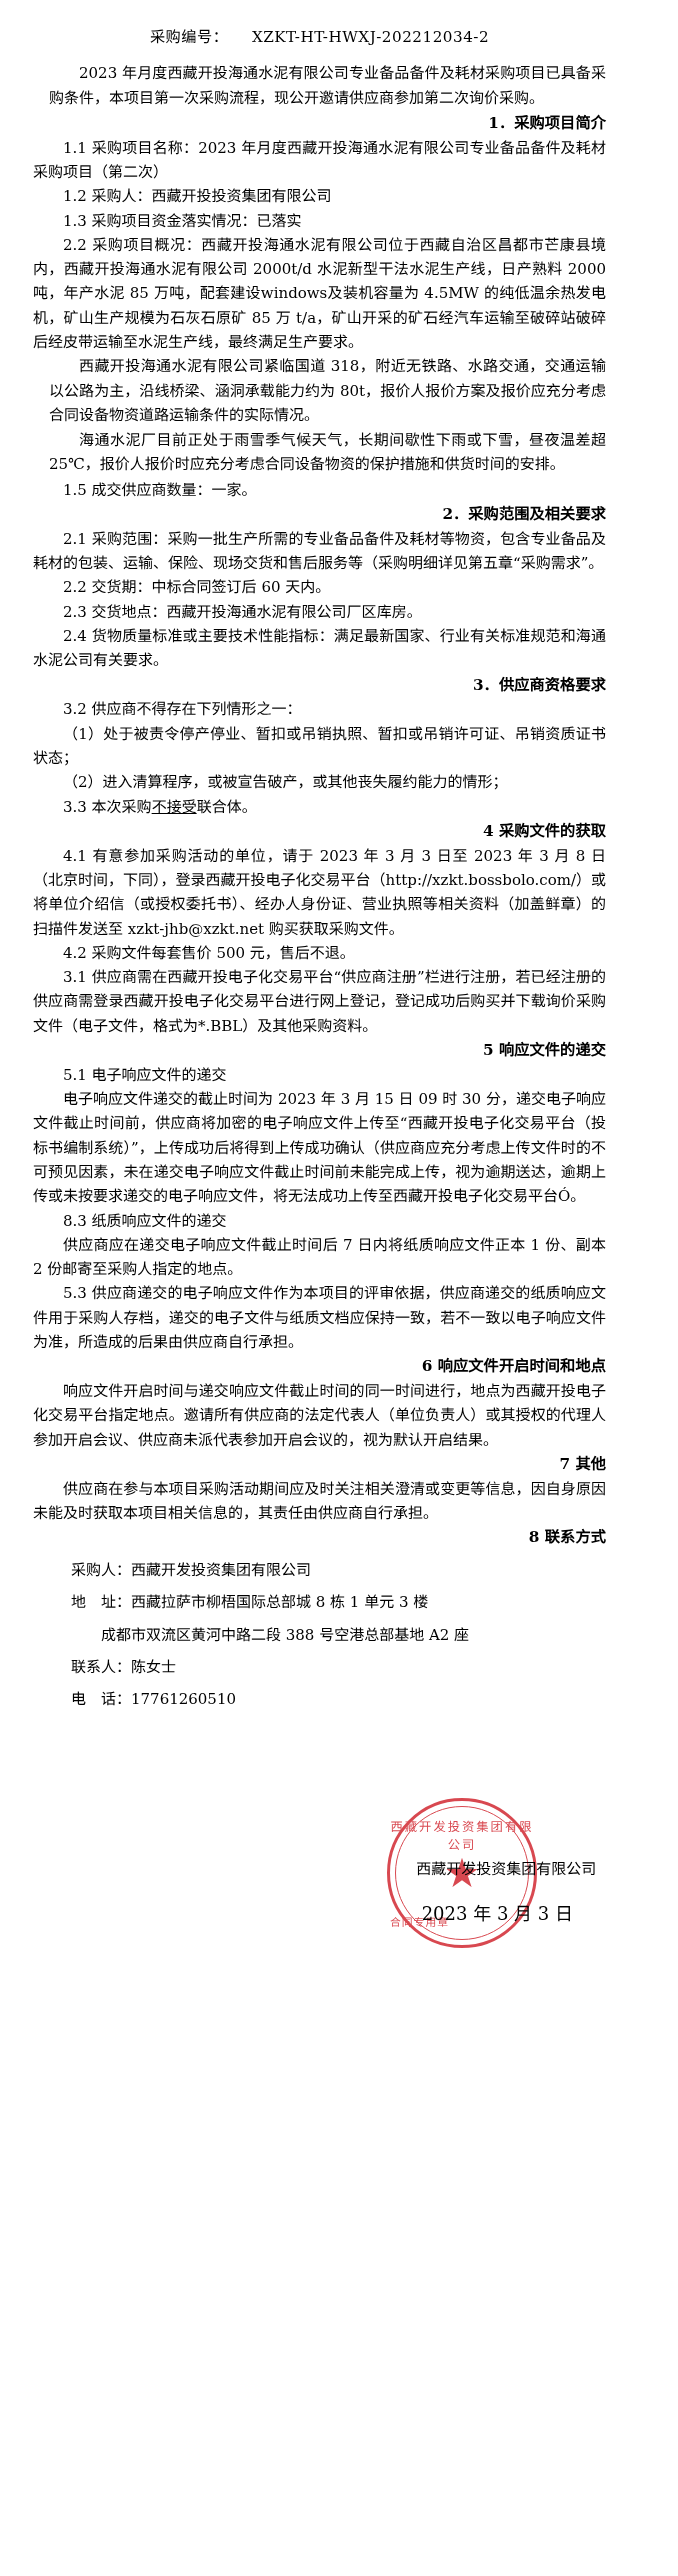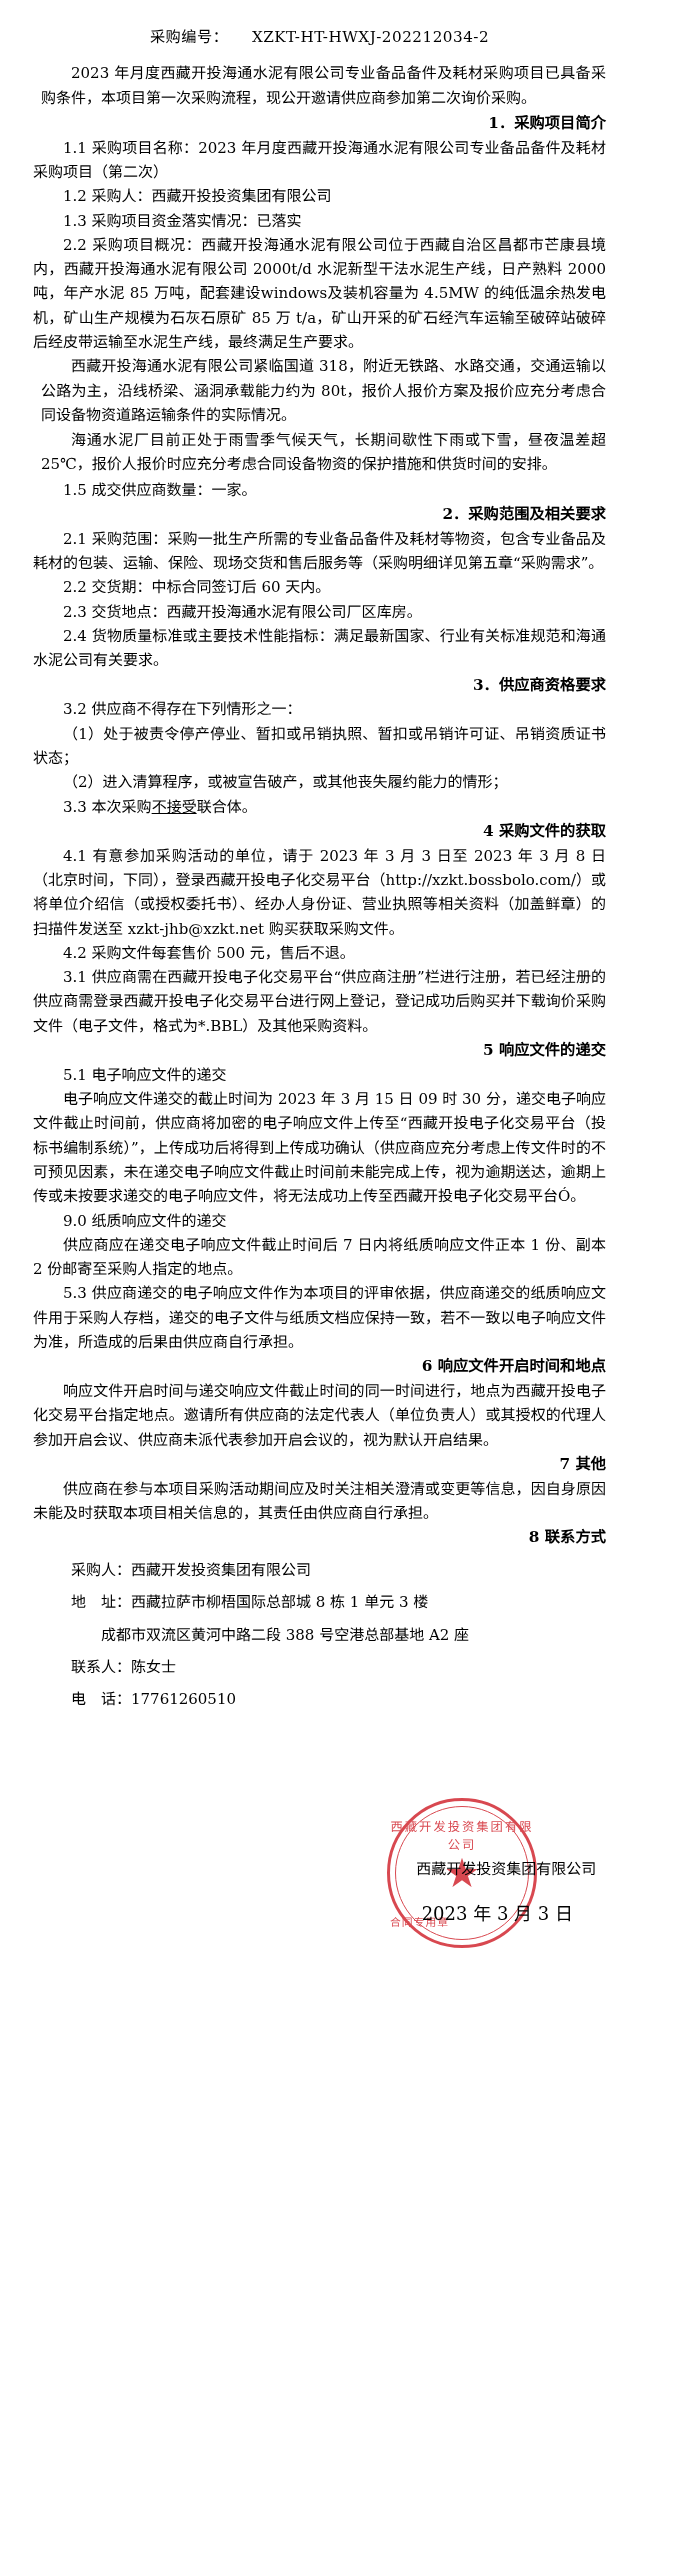--- a/index.html
+++ b/index.html
@@ -25,21 +25,21 @@
     letter-spacing: 0.5px;
     margin: 5.9px 0 15.7px 0;
     white-space: nowrap;
   }
   .doc-number .label {
     margin-right: 23.6px;
   }
   p.para {
     font-size: 15px;
     line-height: 1.62;
-    margin: 0 0 1px 8px;
+    margin: 0 0 1px 16px;
     text-align: justify;
     text-justify: inter-ideograph;
     text-indent: 2em;
   }
   p.heading {
     font-size: 15.3px;
     line-height: 1.62;
     margin: 0;
     font-weight: bold;
     text-indent: 2em;
@@ -169,21 +169,21 @@
   <p class="sub">3.3 本次采购<span class="u">不接受</span>联合体。</p>
 
   <p class="heading">4 采购文件的获取</p>
   <p class="sub">4.1 有意参加采购活动的单位，请于 2023 年 3 月 3 日至 2023 年 3 月 8 日（北京时间，下同），登录西藏开投电子化交易平台（http://xzkt.bossbolo.com/）或将单位介绍信（或授权委托书）、经办人身份证、营业执照等相关资料（加盖鲜章）的扫描件发送至 xzkt-jhb@xzkt.net 购买获取采购文件。</p>
   <p class="sub">4.2 采购文件每套售价 500 元，售后不退。</p>
   <p class="sub">3.1 供应商需在西藏开投电子化交易平台“供应商注册”栏进行注册，若已经注册的供应商需登录西藏开投电子化交易平台进行网上登记，登记成功后购买并下载询价采购文件（电子文件，格式为*.BBL）及其他采购资料。</p>
 
   <p class="heading">5 响应文件的递交</p>
   <p class="sub">5.1 电子响应文件的递交</p>
   <p class="sub">电子响应文件递交的截止时间为 2023 年 3 月 15 日 09 时 30 分，递交电子响应文件截止时间前，供应商将加密的电子响应文件上传至“西藏开投电子化交易平台（投标书编制系统）”，上传成功后将得到上传成功确认（供应商应充分考虑上传文件时的不可预见因素，未在递交电子响应文件截止时间前未能完成上传，视为逾期送达，逾期上传或未按要求递交的电子响应文件，将无法成功上传至西藏开投电子化交易平台Ó。</p>
-  <p class="sub">9.0 纸质响应文件的递交</p>
+  <p class="sub">8.3 纸质响应文件的递交</p>
   <p class="sub">供应商应在递交电子响应文件截止时间后 7 日内将纸质响应文件正本 1 份、副本 2 份邮寄至采购人指定的地点。</p>
   <p class="sub">5.3 供应商递交的电子响应文件作为本项目的评审依据，供应商递交的纸质响应文件用于采购人存档，递交的电子文件与纸质文档应保持一致，若不一致以电子响应文件为准，所造成的后果由供应商自行承担。</p>
 
   <p class="heading">6 响应文件开启时间和地点</p>
   <p class="sub">响应文件开启时间与递交响应文件截止时间的同一时间进行，地点为西藏开投电子化交易平台指定地点。邀请所有供应商的法定代表人（单位负责人）或其授权的代理人参加开启会议、供应商未派代表参加开启会议的，视为默认开启结果。</p>
 
   <p class="heading">7 其他</p>
   <p class="sub">供应商在参与本项目采购活动期间应及时关注相关澄清或变更等信息，因自身原因未能及时获取本项目相关信息的，其责任由供应商自行承担。</p>
 
   <p class="heading">8 联系方式</p>

